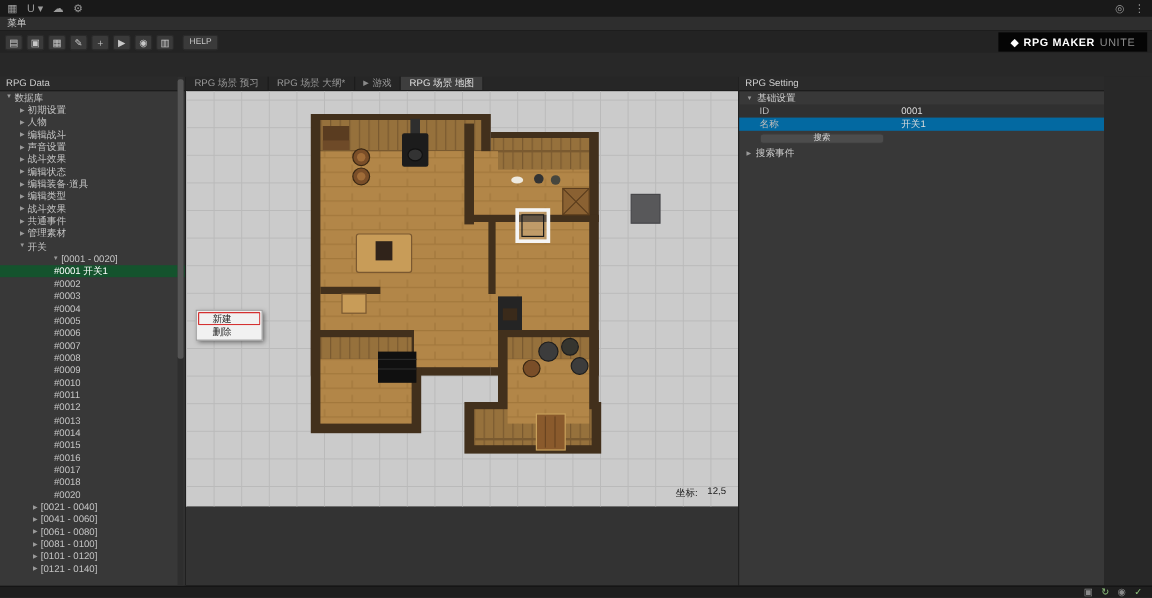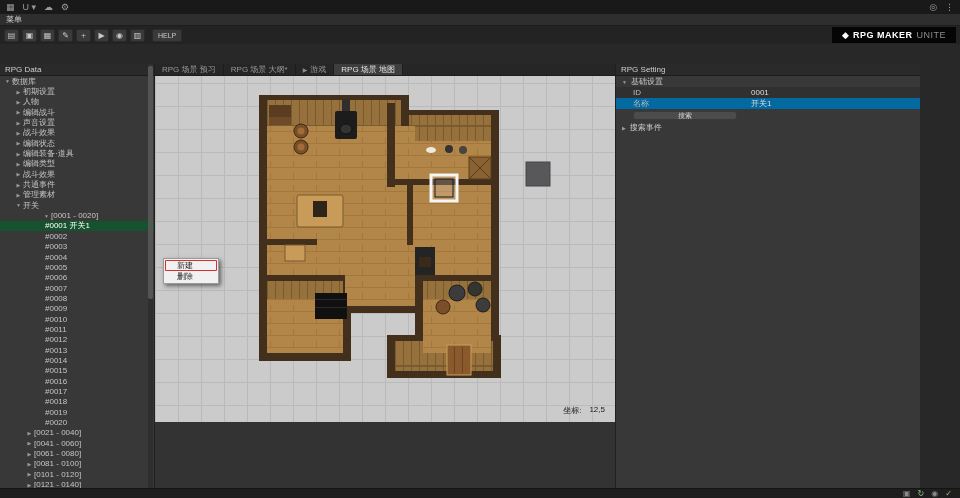--- a/index.html
+++ b/index.html
@@ -269,24 +269,20 @@
           <div class="tree-row" style="padding-left: 36px;">
             <span class="tree-arrow"></span>
             <span class="tree-label">#0017</span>
           </div>
           <div class="tree-row" style="padding-left: 36px;">
             <span class="tree-arrow"></span>
             <span class="tree-label">#0018</span>
           </div>
           <div class="tree-row" style="padding-left: 36px;">
             <span class="tree-arrow"></span>
-            <span class="tree-label">#0019</span>
-          </div>
-          <div class="tree-row" style="padding-left: 36px;">
-            <span class="tree-arrow"></span>
             <span class="tree-label">#0020</span>
           </div>
           <div class="tree-row" style="padding-left: 25px;">
             <span class="tree-arrow">▶</span>
             <span class="tree-label">[0021 - 0040]</span>
           </div>
           <div class="tree-row" style="padding-left: 25px;">
             <span class="tree-arrow">▶</span>
             <span class="tree-label">[0041 - 0060]</span>
           </div>

